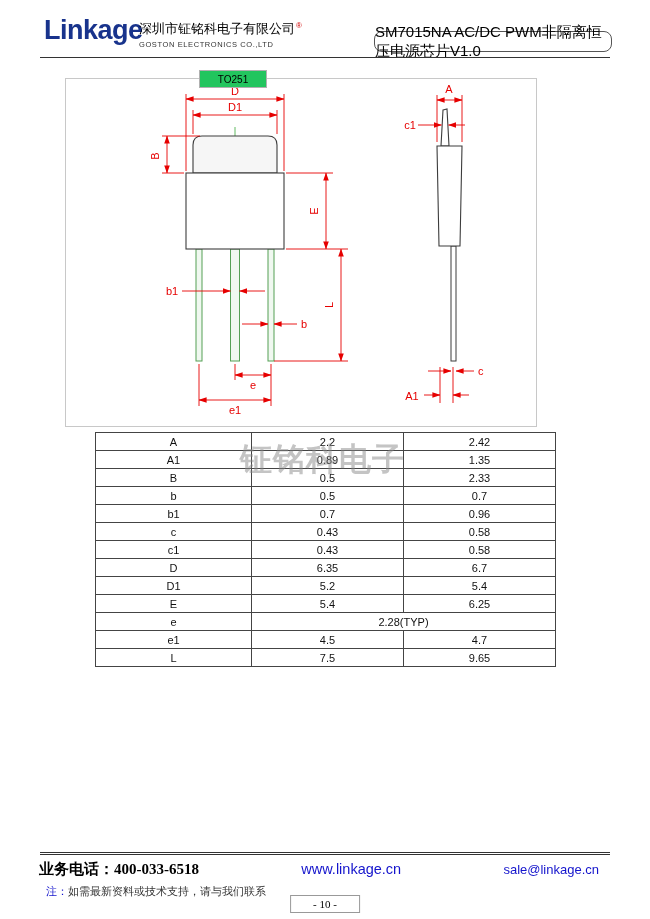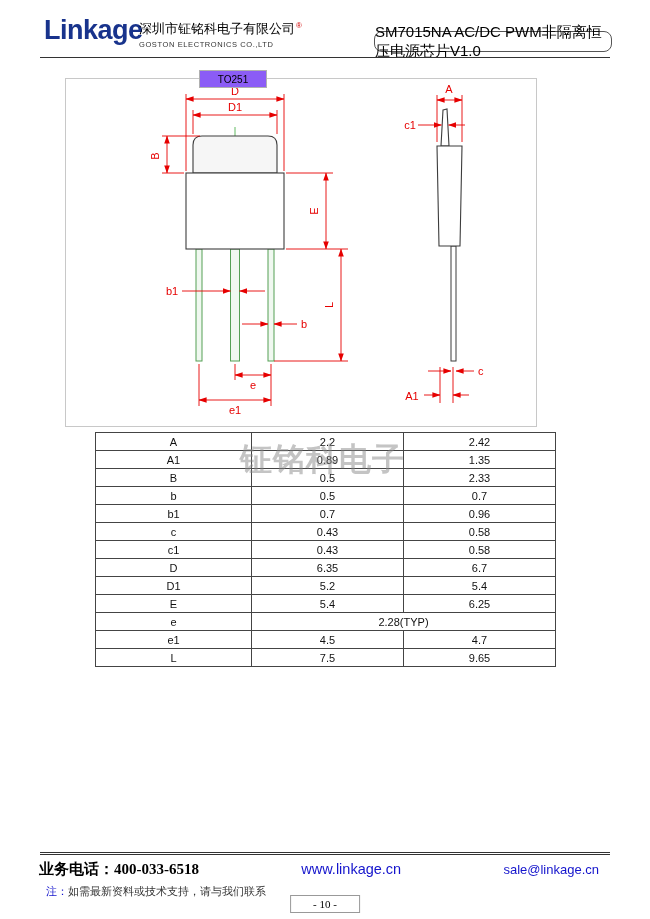--- a/index.html
+++ b/index.html
@@ -15,21 +15,21 @@
   .en { font-size:7.5px; color:#333; margin-top:2px; letter-spacing:0.6px; }
   .titlebox { position:absolute; left:374px; top:31px; width:236px; height:19px;
               border:1px solid #555; border-radius:8px; display:flex; align-items:center;
               justify-content:center; font-size:15px; color:#000; background:#fff; }
   .hdr-rule { position:absolute; left:40px; top:57px; width:570px; border-top:1.5px solid #333; }
 
   
   .drawing { position:absolute; left:65px; top:78px; width:470px; height:347px;
              border:1px solid #c8c8c8; }
   .pkg-label { position:absolute; left:133px; top:-9px; width:66px; height:16px;
-               background:#8b5cf6; border:1px solid #b0b0b0; font-size:10px; color:#000;
+               background:#22c55e; border:1px solid #b0b0b0; font-size:10px; color:#000;
                display:flex; align-items:center; justify-content:center; z-index:2; }
   .drawing svg { display:block; }
   .body { fill:#ffffff; stroke:#3c3c3c; stroke-width:1.1; }
   .cap  { fill:#f6f6f6; stroke:#3c3c3c; stroke-width:1.1; }
   .lead { fill:#f0f8f0; stroke:#55a055; stroke-width:1; }
   .lead2{ fill:#ffffff; stroke:#3c3c3c; stroke-width:1; }
   .cl   { stroke:#3aa83a; stroke-width:0.8; stroke-dasharray:10 3 2 3; }
   .ext,.dim { stroke:#e60000; stroke-width:0.9; fill:none; }
   .dlb { fill:#e60000; font-size:11px; text-anchor:middle;
          font-family:"Liberation Sans",sans-serif; }

